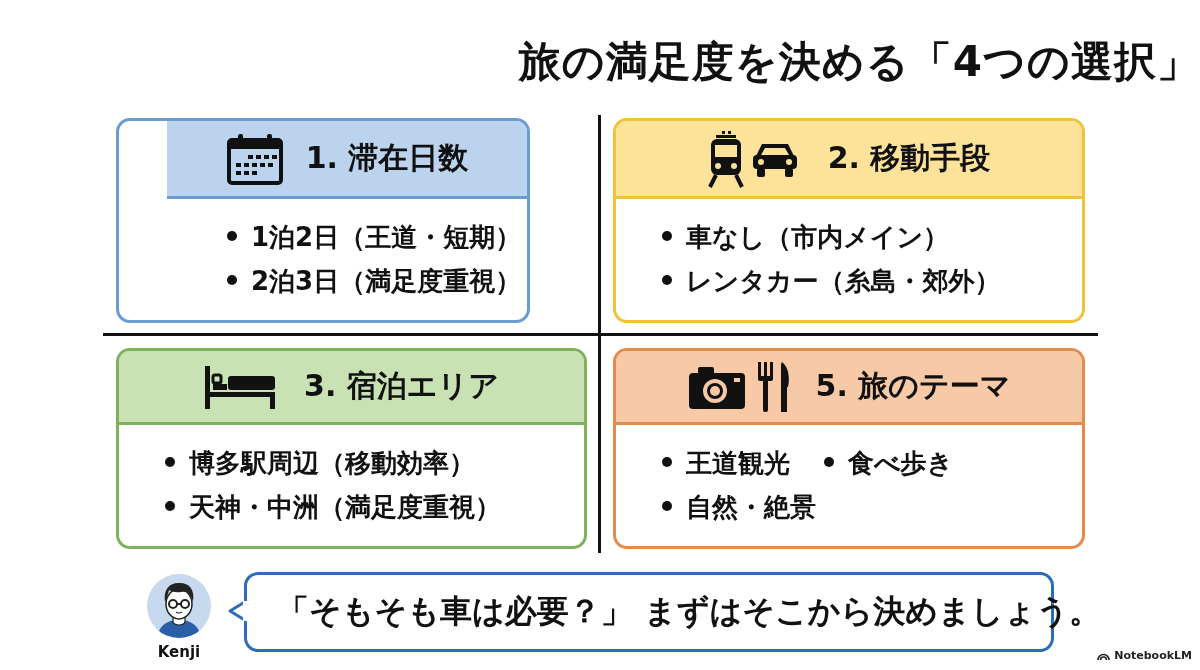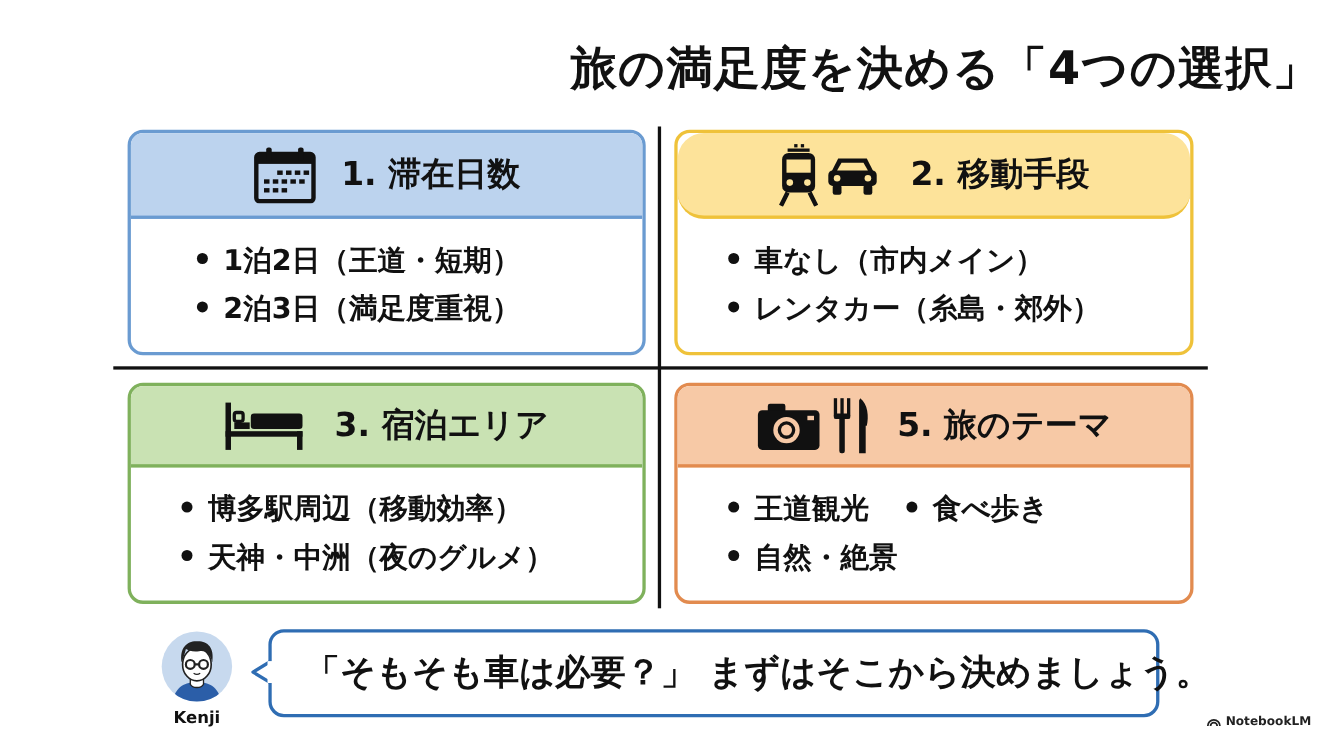--- a/index.html
+++ b/index.html
@@ -23,21 +23,21 @@
   .card .head {
     box-sizing: border-box; display: flex; align-items: center; justify-content: center;
     border-bottom: 3px solid; font-weight: bold; font-size: 30px; gap: 22px;
   }
   .card .body { padding: 16px 0 0 0; }
   .card .item {
     font-size: 26px; font-weight: bold; line-height: 44px; white-space: nowrap;
   }
   .card .item .dot { display: inline-block; width: 10px; height: 10px; border-radius: 50%; background: #111; margin-right: 14px; vertical-align: middle; position: relative; top: -3px; }
 
-  #c1 { left: 116px; top: 118px; width: 471px; height: 205px; border-color: #6a9bd1; }
+  #c1 { left: 116px; top: 118px; width: 414px; height: 205px; border-color: #6a9bd1; padding-left: 48px; }
   #c1 .head { height: 78px; background: #bcd3ee; border-color: #6a9bd1; }
   #c1 .body { padding-left: 60px; }
 
   #c2 { left: 613px; top: 118px; width: 472px; height: 205px; border-color: #efc23a; }
   #c2 .head { height: 78px; background: #fde39a; border-color: #efc23a; }
   #c2 .body { padding-left: 46px; }
 
   #c3 { left: 116px; top: 348px; width: 471px; height: 201px; border-color: #7fb15c; }
   #c3 .head { height: 74px; background: #c9e2b3; border-color: #7fb15c; }
   #c3 .body { padding-left: 46px; }
@@ -104,21 +104,21 @@
     </span>
     <span>1. 滞在日数</span>
   </div>
   <div class="body">
     <div class="item"><span class="dot"></span><span>1泊2日（王道・短期）</span></div>
     <div class="item"><span class="dot"></span><span>2泊3日（満足度重視）</span></div>
   </div>
 </div>
 
 <div class="card" id="c2">
-  <div class="head" style="gap:30px;border-radius:24px;">
+  <div class="head" style="gap:30px;">
     <span class="icon" style="gap:8px;">
       <svg width="36" height="58" viewBox="0 0 36 58">
         <rect x="14" y="1" width="3" height="3" fill="#111"></rect>
           <rect x="20" y="1" width="3" height="3" fill="#111"></rect>
         <rect x="8" y="5" width="20" height="3" fill="#111"></rect>
         <rect x="3" y="9" width="30" height="36" rx="6" fill="#111"></rect>
         <rect x="7" y="15" width="22" height="12" fill="#fde39a"></rect>
         <circle cx="10" cy="36" r="3" fill="#fde39a"></circle>
           <circle cx="26" cy="36" r="3" fill="#fde39a"></circle>
         <path d="M8 45 L2 57 M28 45 L34 57" stroke="#111" stroke-width="4"></path>
@@ -150,21 +150,21 @@
         <rect x="66" y="28" width="5" height="17" fill="#111"></rect>
         <rect x="9" y="11" width="8" height="8" rx="2" fill="none" stroke="#111" stroke-width="3"></rect>
         <rect x="9" y="20" width="14" height="6" fill="#111"></rect>
         <rect x="24" y="12" width="47" height="14" rx="3" fill="#111"></rect>
       </svg>
     </span>
     <span>3. 宿泊エリア</span>
   </div>
   <div class="body">
     <div class="item"><span class="dot"></span><span>博多駅周辺（移動効率）</span></div>
-    <div class="item"><span class="dot"></span><span>天神・中洲（夜のグルメ）</span></div>
+    <div class="item"><span class="dot"></span><span>天神・中洲（満足度重視）</span></div>
   </div>
 </div>
 
 <div class="card" id="c4">
   <div class="head" style="gap:24px;">
     <span class="icon" style="gap:10px;">
       <svg width="58" height="46" viewBox="0 0 58 46">
         <rect x="10" y="3" width="16" height="8" rx="2" fill="#111"></rect>
         <rect x="1" y="9" width="56" height="36" rx="4" fill="#111"></rect>
         <circle cx="27" cy="27" r="12" fill="#f7c9a6"></circle>

